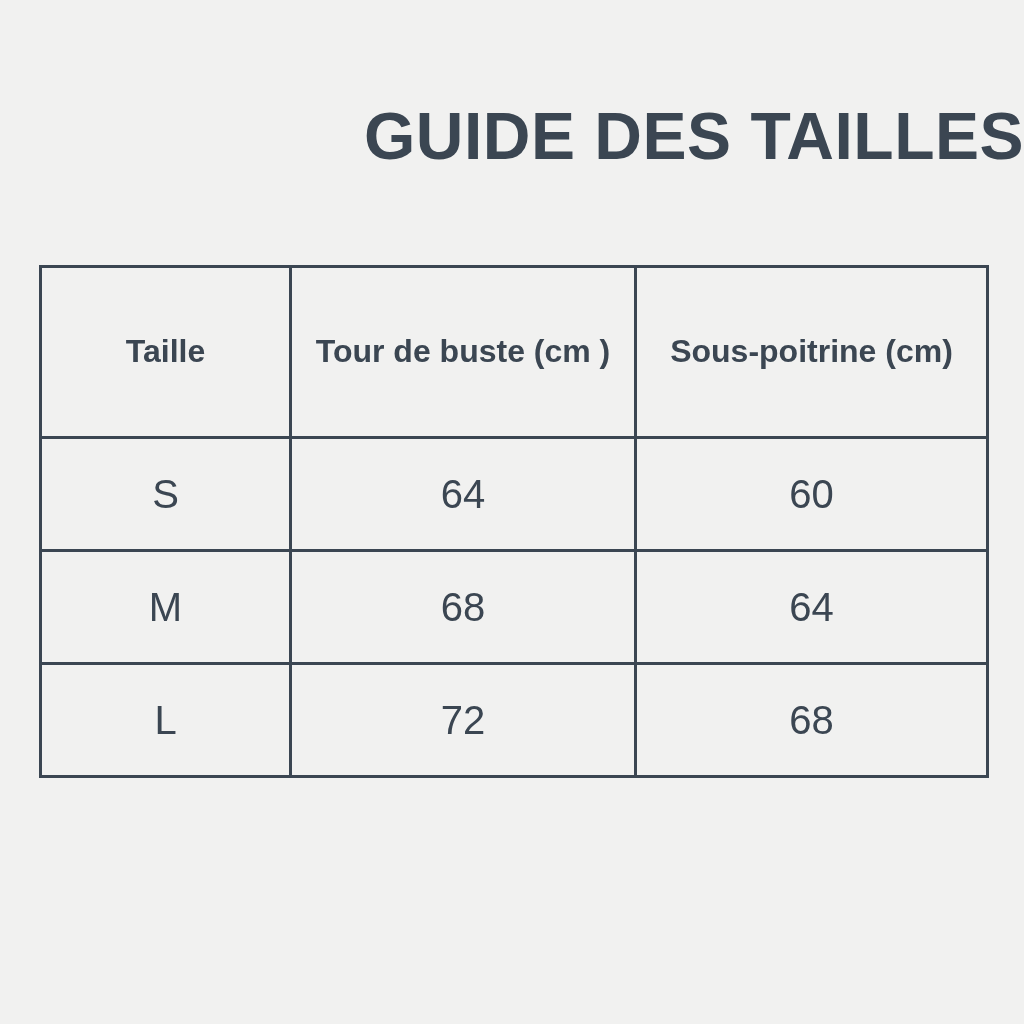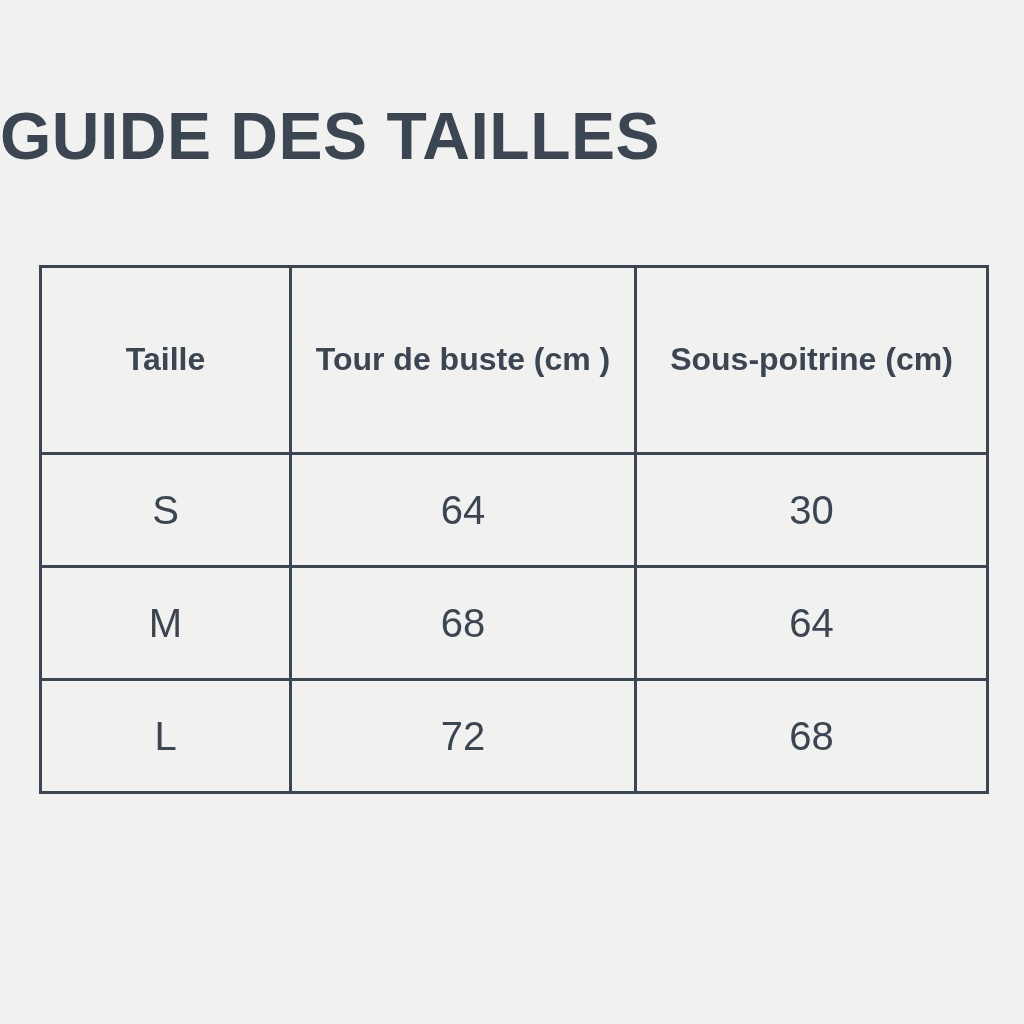--- a/index.html
+++ b/index.html
@@ -18,21 +18,21 @@
     position: relative;
     width: 1024px;
     height: 1024px;
     box-sizing: border-box;
   }
   .title {
     position: absolute;
     top: 100px;
     left: 0;
     width: 1024px;
-    text-align: left;
+    text-align: right;
     font-size: 66px;
     font-weight: bold;
     letter-spacing: 0.5px;
     color: #3b4652;
     line-height: 1.1;
   }
   .table-wrap {
     position: absolute;
     top: 265px;
     left: 39px;
@@ -49,21 +49,21 @@
     text-align: center;
     vertical-align: middle;
     color: #3b4652;
     padding: 0;
   }
   table.size-table thead th {
     height: 160px;
     font-size: 32px;
     font-weight: bold;
     line-height: 1.35;
-    padding: 12px 12px;
+    padding: 4px 12px;
   }
   table.size-table tbody td {
     height: 110px;
     font-size: 40px;
     font-weight: normal;
   }
   col.c1 { width: 250px; }
   col.c2 { width: 345px; }
   col.c3 { width: 352px; }
 </style>
@@ -85,21 +85,21 @@
         <tr>
           <th>Taille</th>
           <th>Tour de buste (cm )</th>
           <th>Sous-poitrine (cm)</th>
         </tr>
       </thead>
       <tbody>
         <tr>
           <td>S</td>
           <td>64</td>
-          <td>30</td>
+          <td>60</td>
         </tr>
         <tr>
           <td>M</td>
           <td>68</td>
           <td>64</td>
         </tr>
         <tr>
           <td>L</td>
           <td>72</td>
           <td>68</td>

